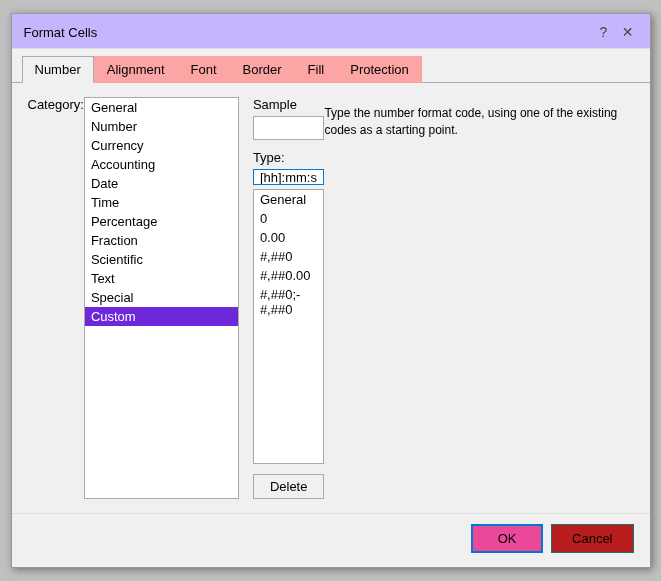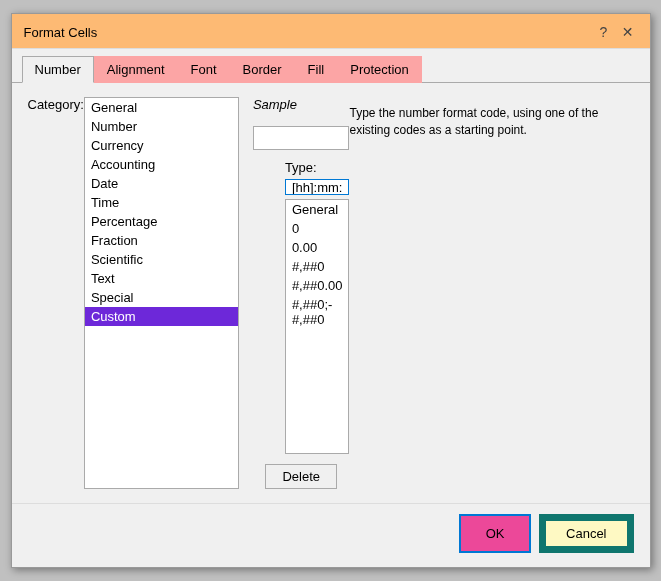--- a/index.html
+++ b/index.html
@@ -16,21 +16,21 @@
     .dialog {
       background: #f0f0f0;
       border: 1px solid #999;
       box-shadow: 2px 2px 8px rgba(0,0,0,0.4);
       width: 640px;
       min-height: 555px;
       display: flex;
       flex-direction: column;
     }
     .title-bar {
-      background: #fdba74;
+      background: #c4b5fd;
       display: flex;
       align-items: center;
       justify-content: space-between;
       padding: 8px 12px 6px 12px;
       border-bottom: 1px solid #ddd;
     }
     .title-bar-left {
       font-size: 13px;
       font-weight: normal;
       color: #000;
@@ -114,39 +114,37 @@
     }
     .right-panel {
       flex: 1;
       display: flex;
       flex-direction: column;
       gap: 10px;
     }
     .sample-section {
       display: flex;
       flex-direction: column;
-      gap: 14px;
-      font-style: italic;
+      gap: 4px;
     }
     .section-label {
       font-size: 13px;
     }
     .sample-box {
       border: 1px solid #aaa;
       background: #fff;
       height: 24px;
       padding: 2px 6px;
       font-size: 13px;
     }
     .type-section {
       display: flex;
       flex-direction: column;
       gap: 4px;
       flex: 1;
-      margin-left: 32px;
     }
     .type-input {
       border: 1px solid #0078d4;
       background: #fff;
       height: 16px;
       padding: 2px 6px;
       font-size: 13px;
       outline: none;
       width: 100%;
     }
@@ -184,22 +182,22 @@
     }
     .dialog-footer {
       display: flex;
       justify-content: flex-end;
       gap: 8px;
       padding: 10px 16px 14px 16px;
       border-top: 1px solid #ddd;
       background: #f0f0f0;
     }
     .footer-btn {
-      border: 7px solid #0f766e;
-      background: #fef9c3;
+      border: 1px solid #0f766e;
+      background: #b91c1c;
       padding: 5px 20px;
       font-size: 13px;
       cursor: pointer;
       min-width: 72px;
       color: #000;
     }
     .footer-btn.primary {
       background: #ec4899;
       border: 2px solid #0078d4;
     }

